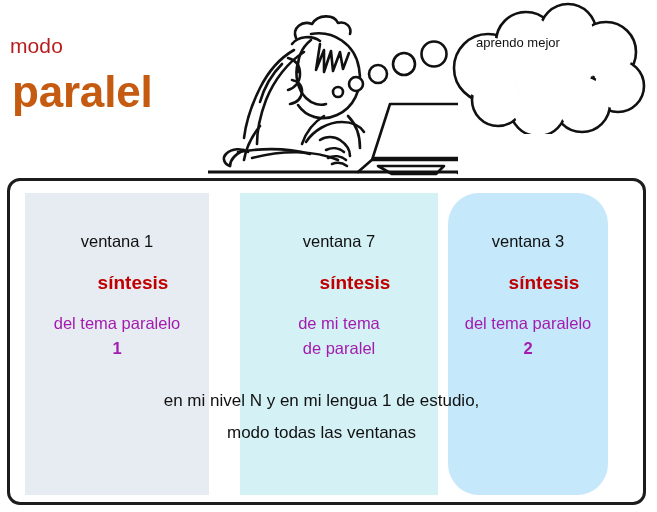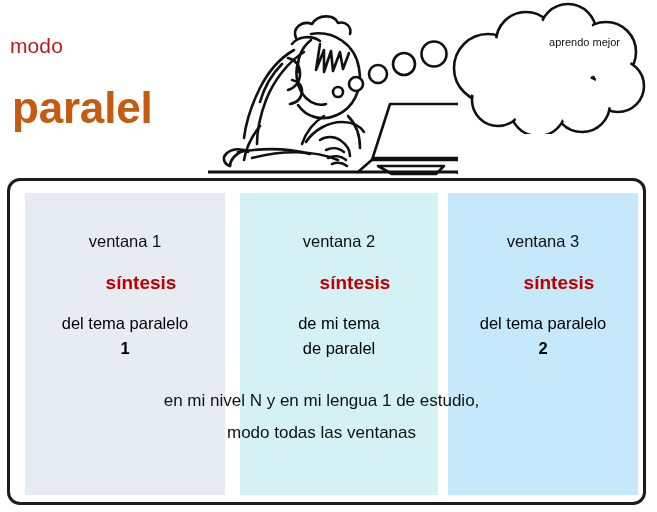--- a/index.html
+++ b/index.html
@@ -34,45 +34,44 @@
   }
   #mode-title {
     position: absolute;
     left: 12px;
     top: 66px;
     font-size: 44px;
     line-height: 52px;
     font-weight: bold;
     color: #c55a11;
     letter-spacing: -0.2px;
-    margin-top: 16px;
   }
 
   
   #illustration {
     position: absolute;
     left: 208px;
     top: 0px;
     width: 250px;
     height: 178px;
   }
   #thought-bubble {
     position: absolute;
     left: 330px;
     top: 2px;
     width: 327px;
     height: 132px;
   }
   #bubble-text {
     position: absolute;
-    left: 460px;
+    left: 476px;
     top: 32px;
     width: 160px;
-    text-align: right;
-    font-size: 11px;
+    text-align: left;
+    font-size: 13px;
     line-height: 21px;
     color: #111111;
   }
 
   
   #main-box {
     position: absolute;
     left: 7px;
     top: 178px;
     width: 639px;
@@ -84,32 +83,33 @@
   }
 
   .panel {
     position: absolute;
     top: 12px;
     height: 302px;
     box-sizing: border-box;
   }
   #panel-1 {
     left: 15px;
-    width: 200px;
+    width: 184px;
     background: #e7ecf3;
   }
   #panel-2 {
     left: 230px;
     width: 198px;
     background: #d4f1f5;
   }
   #panel-3 {
     left: 438px;
-    width: 190px;
+    width: 160px;
     background: #c5e8fb;
+    border-radius: 31px;
   }
 
   .panel-window-label {
     position: absolute;
     top: 39px;
     left: 0;
     width: 100%;
     text-align: center;
     font-size: 16.5px;
     color: #111111;
@@ -125,21 +125,21 @@
     color: #c00000;
   }
   .panel-desc {
     position: absolute;
     top: 118px;
     left: 0;
     width: 100%;
     text-align: center;
     font-size: 16.5px;
     line-height: 25px;
-    color: #000000;
+    color: #a21caf;
   }
   .panel-desc .emph {
     font-weight: bold;
     display: block;
   }
 
   
   #footer-caption {
     position: absolute;
     left: 7px;
@@ -250,21 +250,21 @@
   <div class="panel" id="panel-1">
     <div class="panel-window-label">ventana 1</div>
     <div class="panel-heading">síntesis</div>
     <div class="panel-desc">
       <span>del tema paralelo</span>
       <span class="emph">1</span>
     </div>
   </div>
 
   <div class="panel" id="panel-2">
-    <div class="panel-window-label">ventana 2</div>
+    <div class="panel-window-label">ventana 7</div>
     <div class="panel-heading">síntesis</div>
     <div class="panel-desc">
       <span>de mi tema</span>
       <span style="display:block">de paralel</span>
     </div>
   </div>
 
   <div class="panel" id="panel-3">
     <div class="panel-window-label">ventana 3</div>
     <div class="panel-heading">síntesis</div>

